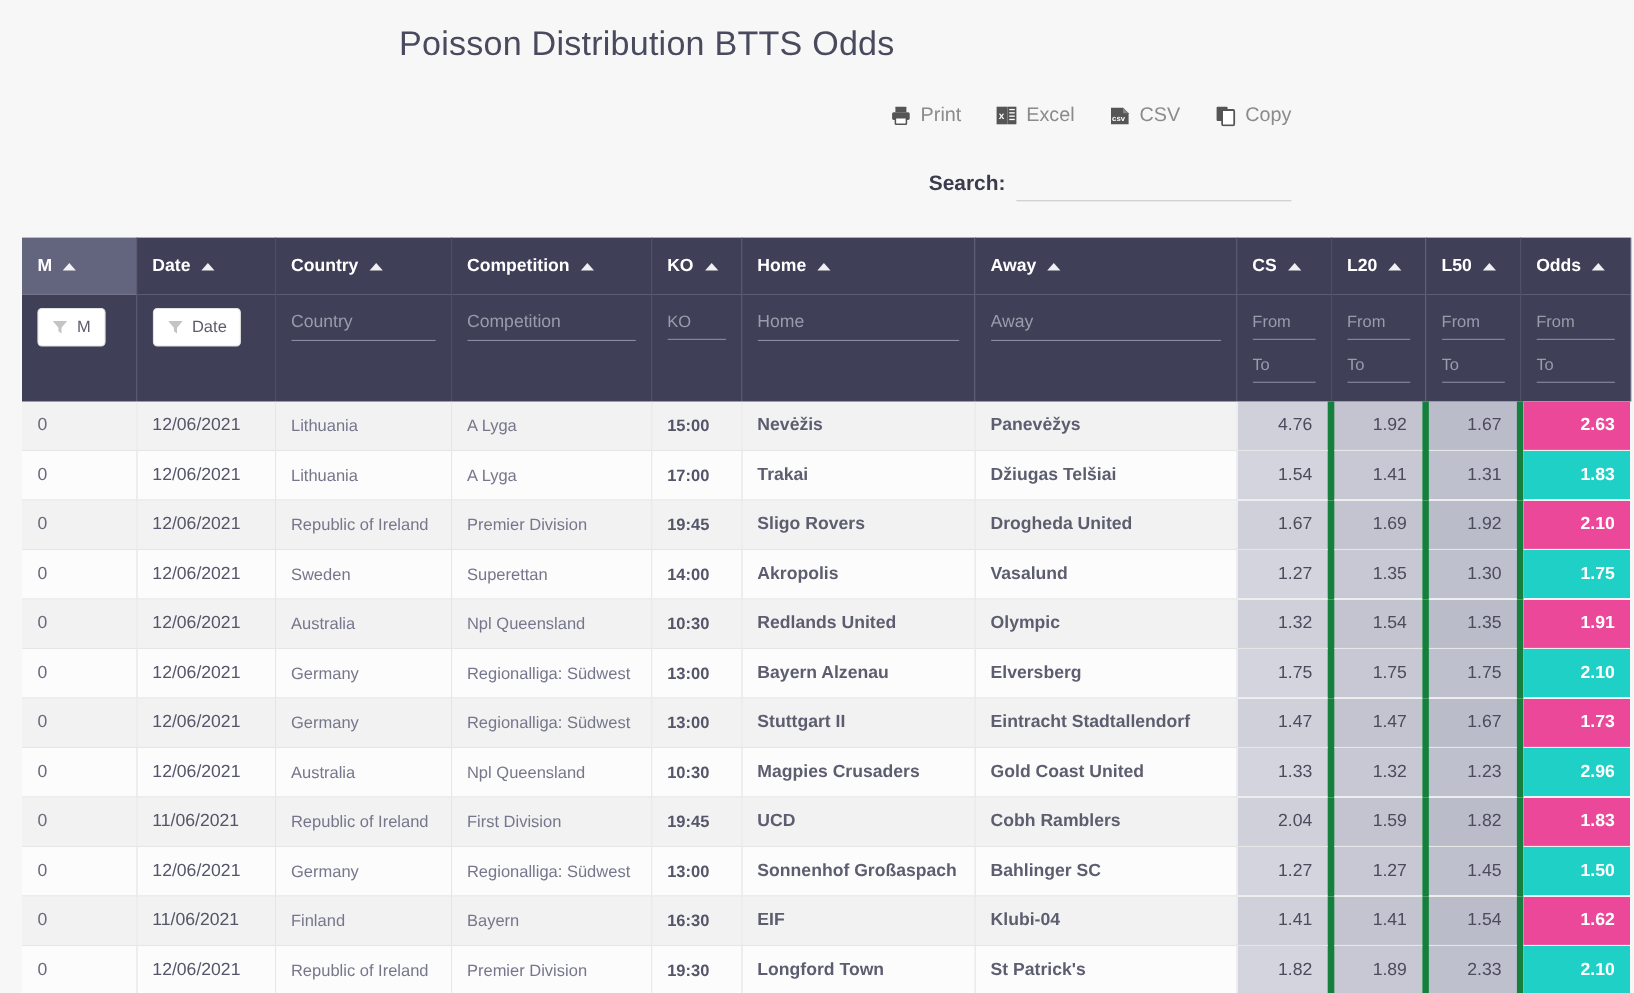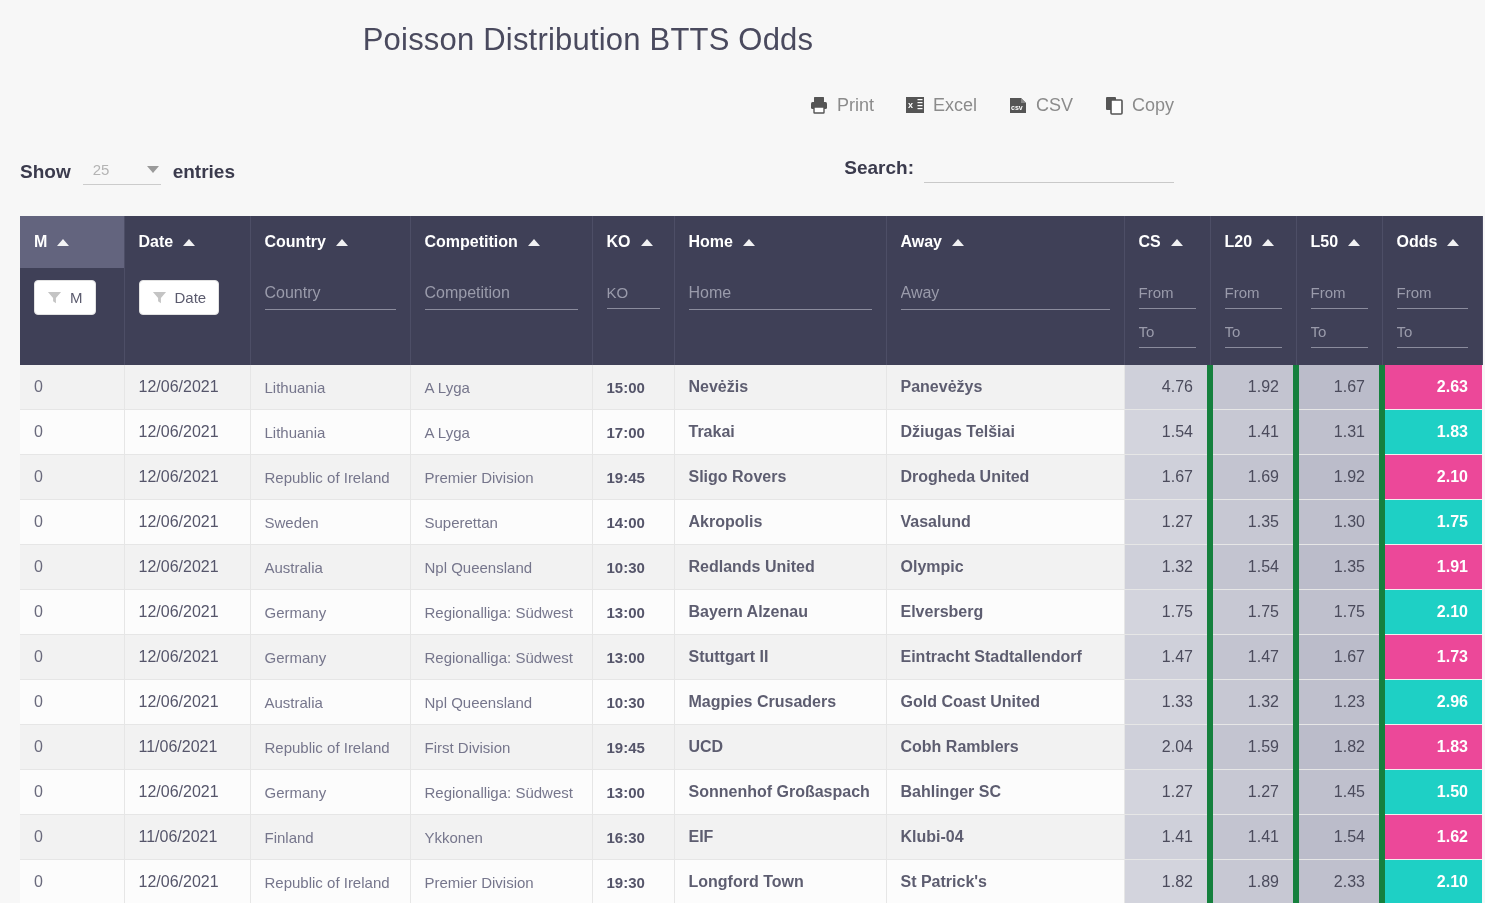--- a/index.html
+++ b/index.html
@@ -25,21 +25,20 @@
   .export-bar {
     position: absolute;
     top: 94px;
     right: 2px;
     display: flex;
     align-items: center;
     gap: 30px;
   }
   .export-btn {
     display: flex;
-    align-items: center;
     gap: 7px;
     color: #8b8b8b;
     font-size: 18px;
     cursor: pointer;
     background: none; border: none;
     font-family: "Liberation Sans", sans-serif;
     padding: 0;
   }
   .export-btn .ic { display: inline-flex; width: 22px; height: 22px; align-items: center; justify-content: center; }
   .export-btn .ic svg { display: block; }
@@ -251,28 +250,20 @@
         <svg width="20" height="20" viewBox="0 0 20 20">
             <rect x="2" y="2" width="10" height="13" rx="1" fill="#555"></rect>
             <rect x="7" y="5" width="11" height="14" rx="1" fill="#fff" stroke="#555" stroke-width="1.6"></rect>
           </svg>
       </span>
       <span>Copy</span>
     </button>
   </div>
 
   <div class="controls">
-    <div class="show-entries">
-      <span class="lbl">Show</span>
-      <div class="select-wrap">
-        <span class="val">25</span>
-        <span class="caret"></span>
-      </div>
-      <span class="lbl">entries</span>
-    </div>
 
     <div class="search-block">
       <span class="search-label">Search:</span>
       <input class="search-input" type="text" placeholder="" style="">
     </div>
   </div>
 
   <div class="table-wrap">
     <table class="dt">
       <colgroup>
@@ -539,21 +530,21 @@
             <td class="c-away">Bahlinger SC</td>
             <td class="num n-cs">1.27</td>
             <td class="num n-l20">1.27</td>
             <td class="num n-l50">1.45</td>
             <td class="n-odds">1.50</td>
           </tr>
           <tr class="odd">
             <td class="c-m">0</td>
             <td class="c-date">11/06/2021</td>
             <td class="c-country">Finland</td>
-            <td class="c-comp">Ykkonen</td>
+            <td class="c-comp">Bayern</td>
             <td class="c-ko">16:30</td>
             <td class="c-home">EIF</td>
             <td class="c-away">Klubi-04</td>
             <td class="num n-cs">1.41</td>
             <td class="num n-l20">1.41</td>
             <td class="num n-l50">1.54</td>
             <td class="n-odds">1.62</td>
           </tr>
           <tr class="even">
             <td class="c-m">0</td>

